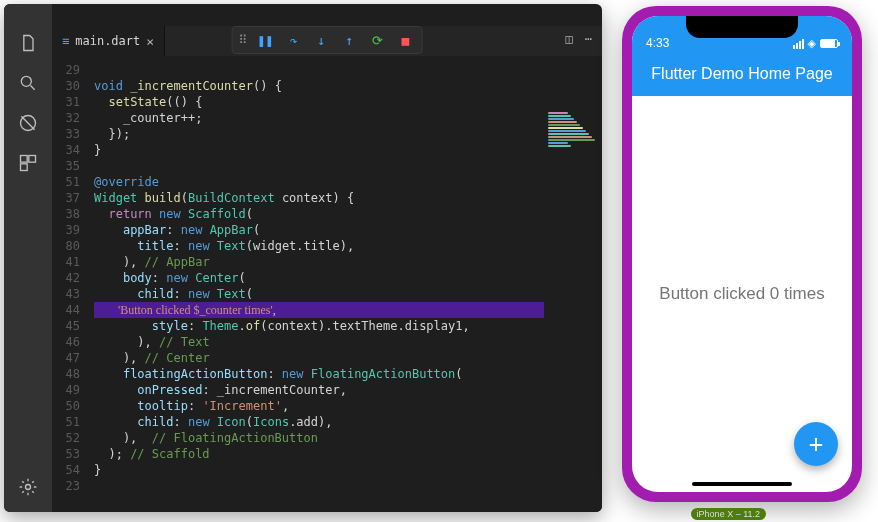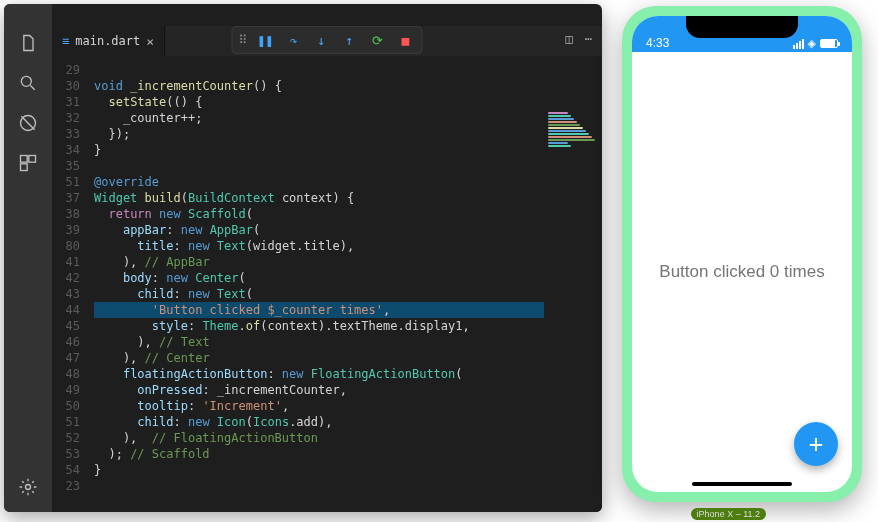--- a/index.html
+++ b/index.html
@@ -83,37 +83,37 @@
   .gutter{
     width:34px; text-align:right; color:#5a5a5a;
     padding:6px 6px 0 0;
   }
   .gutter div{ height:16px; }
   .code{
     flex:1; padding:6px 0 0 8px; color:#d4d4d4;
     white-space:pre;
   }
   .code div{ height:16px; }
-  .hl-line{ background:#0c4a6e; }
+  .hl-line{ background:#4c1d95;font-family:Liberation Serif, serif; }
   .minimap{
     position:absolute; top:52px; right:0; width:58px; bottom:0;
     background:#1e1e1e;
     padding:4px;
   }
   .minimap .mm-line{ height:2px; margin-bottom:1px; border-radius:1px; }
   
   .kw{ color:#569cd6; } .kw2{ color:#c586c0; }
   .fn{ color:#dcdcaa; } .cls{ color:#4ec9b0; }
   .str{ color:#ce9178; } .cm{ color:#6a9955; }
   .var{ color:#9cdcfe; } .meta{ color:#569cd6; }
   
   .phone{
     position:absolute; right:16px; top:6px;
     width:240px; height:496px;
-    background:#86efac; border-radius:34px;
+    background:#a21caf; border-radius:34px;
     padding:10px;
     box-shadow:0 8px 24px rgba(0,0,0,.3);
   }
   .screen{
     width:100%; height:100%; background:#fff; border-radius:26px;
     position:relative; overflow:hidden;
     display:flex; flex-direction:column;
   }
   .notch{
     position:absolute; top:0; left:50%; transform:translateX(-50%);
@@ -288,20 +288,23 @@
             <span style="height:8px"></span>
             <span style="height:10px"></span>
         </span>
         <span style="font-size:11px;">◈</span>
         <span class="batt">
             <i></i>
           </span>
       </div>
     </div>
 
+    <div class="appbar">
+      <span>Flutter Demo Home Page</span>
+    </div>
 
     <div class="phone-body">
       <span>Button clicked 0 times</span>
     </div>
 
     <div class="fab">
       <span>+</span>
     </div>
 
     <div class="home-ind"></div>

